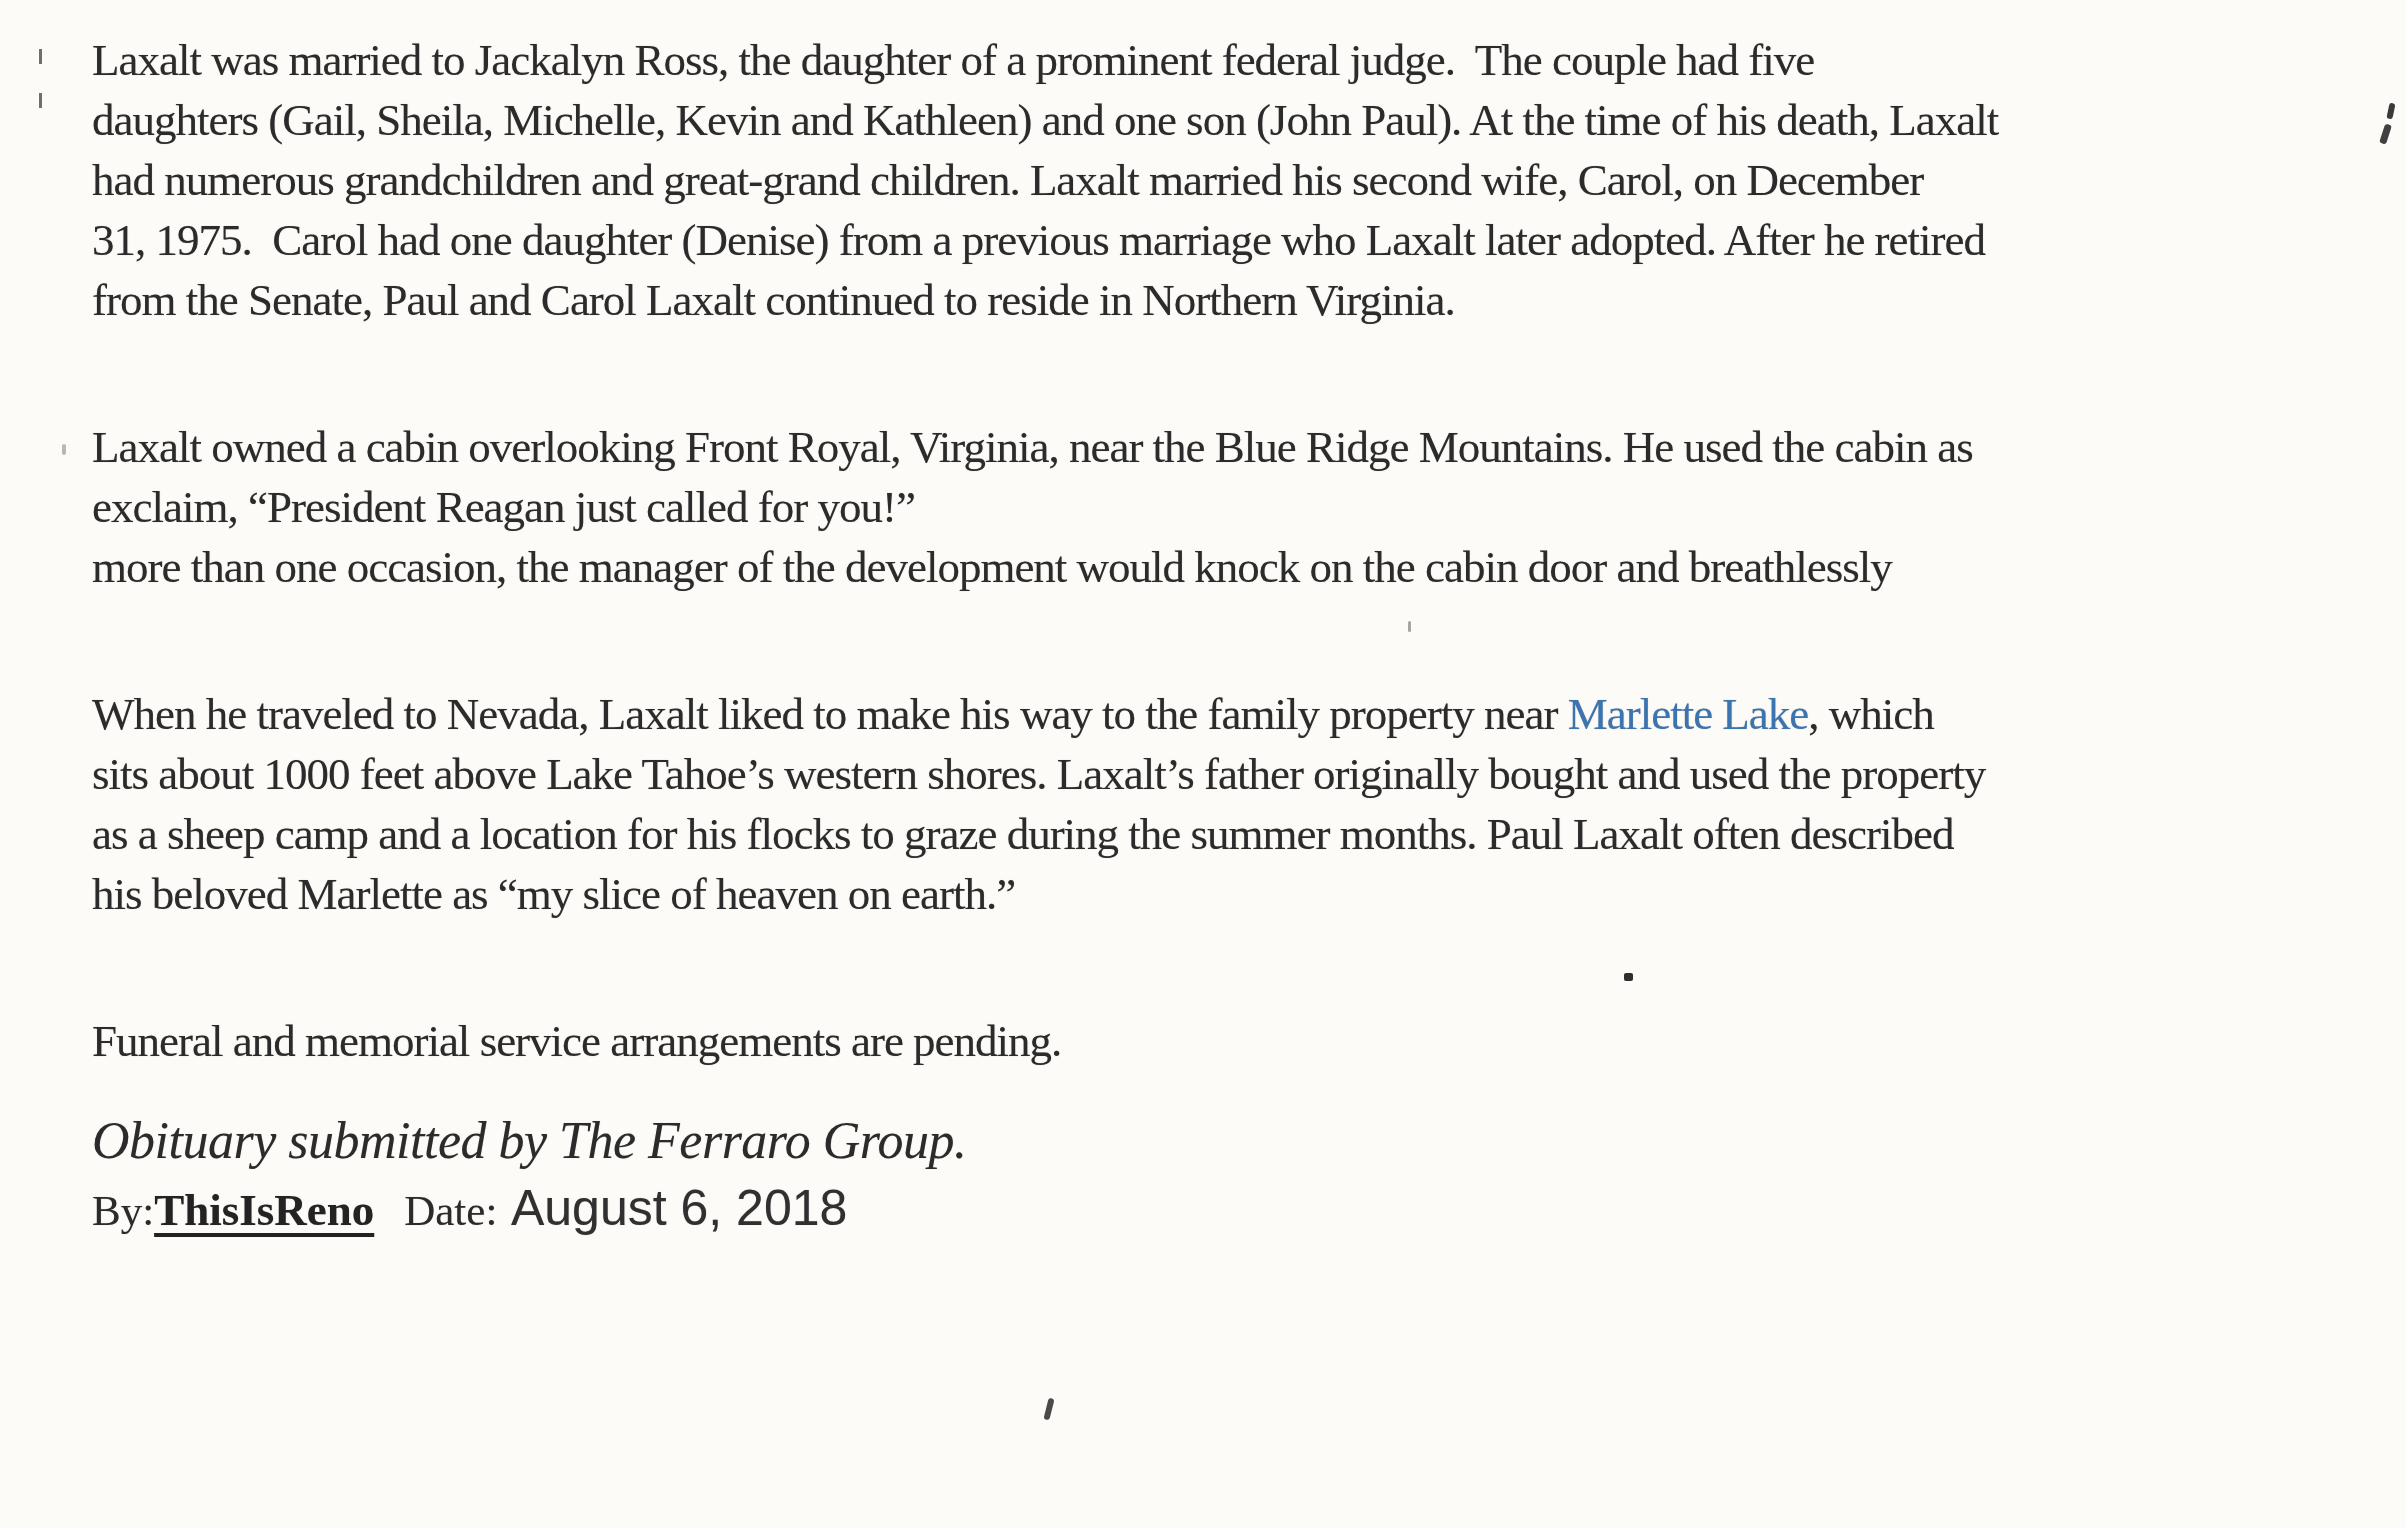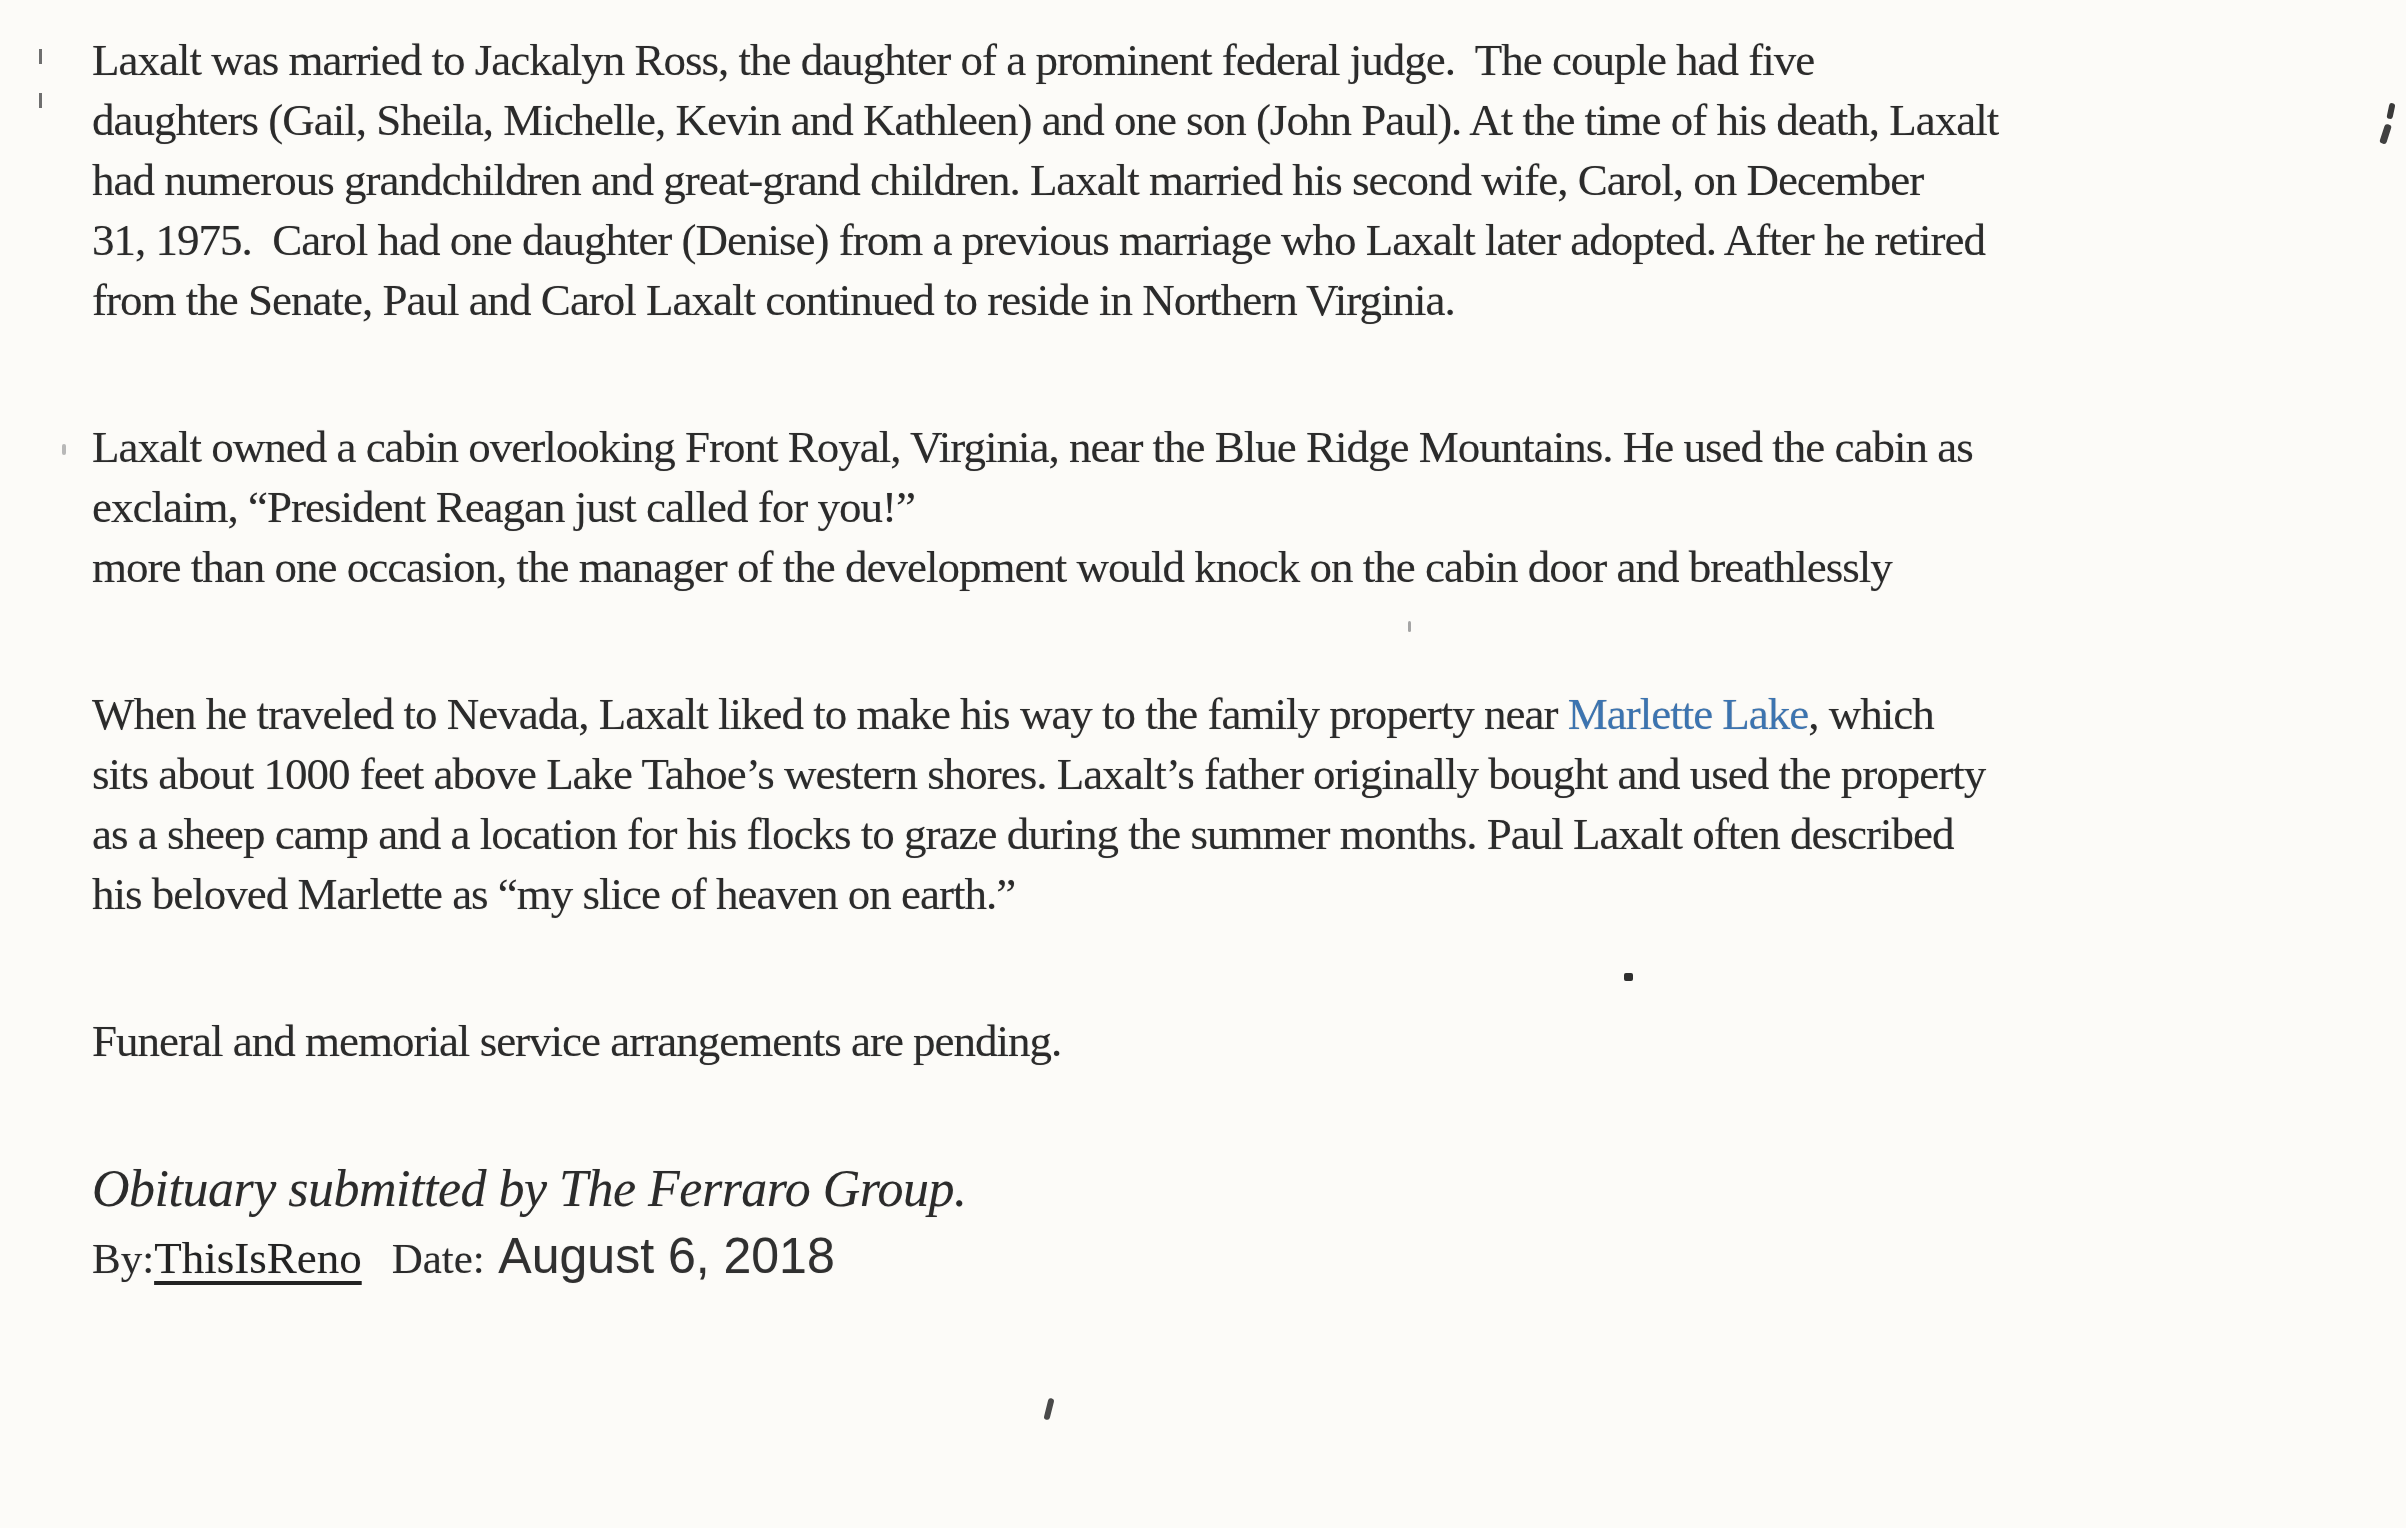--- a/index.html
+++ b/index.html
@@ -21,38 +21,38 @@
     padding: 30px 58px 0 92px;
     box-sizing: border-box;
   }
   .para {
     font-size: 45px;
     line-height: 60px;
     letter-spacing: -1px;
     margin: 0 0 87px 0;
     text-shadow: 0 0 1px rgba(45,45,45,0.35);
   }
-  .para-funeral { margin-bottom: 84px; }
+  .para-funeral { margin-bottom: 36px; }
   .line { white-space: pre; }
   .credit {
     font-style: italic;
     font-size: 52px;
     line-height: 68px;
     letter-spacing: -0.5px;
     margin: 0 0 5.8px 0;
     text-shadow: 0 0 1px rgba(45,45,45,0.3);
   }
   .byline {
     font-size: 43px;
     line-height: 54px;
     white-space: pre;
     text-shadow: 0 0 1px rgba(45,45,45,0.3);
   }
   .byline .author {
-    font-weight: normal;
+    font-weight: bold;
     font-size: 45px;
     color: #232323;
     text-decoration: underline;
     text-decoration-thickness: 3.9px;
     text-underline-offset: 7.8px;
     cursor: pointer;
   }
   .byline .date-label { margin-left: 30px; }
   .byline .date-value {
     font-family: "Liberation Sans", sans-serif;

